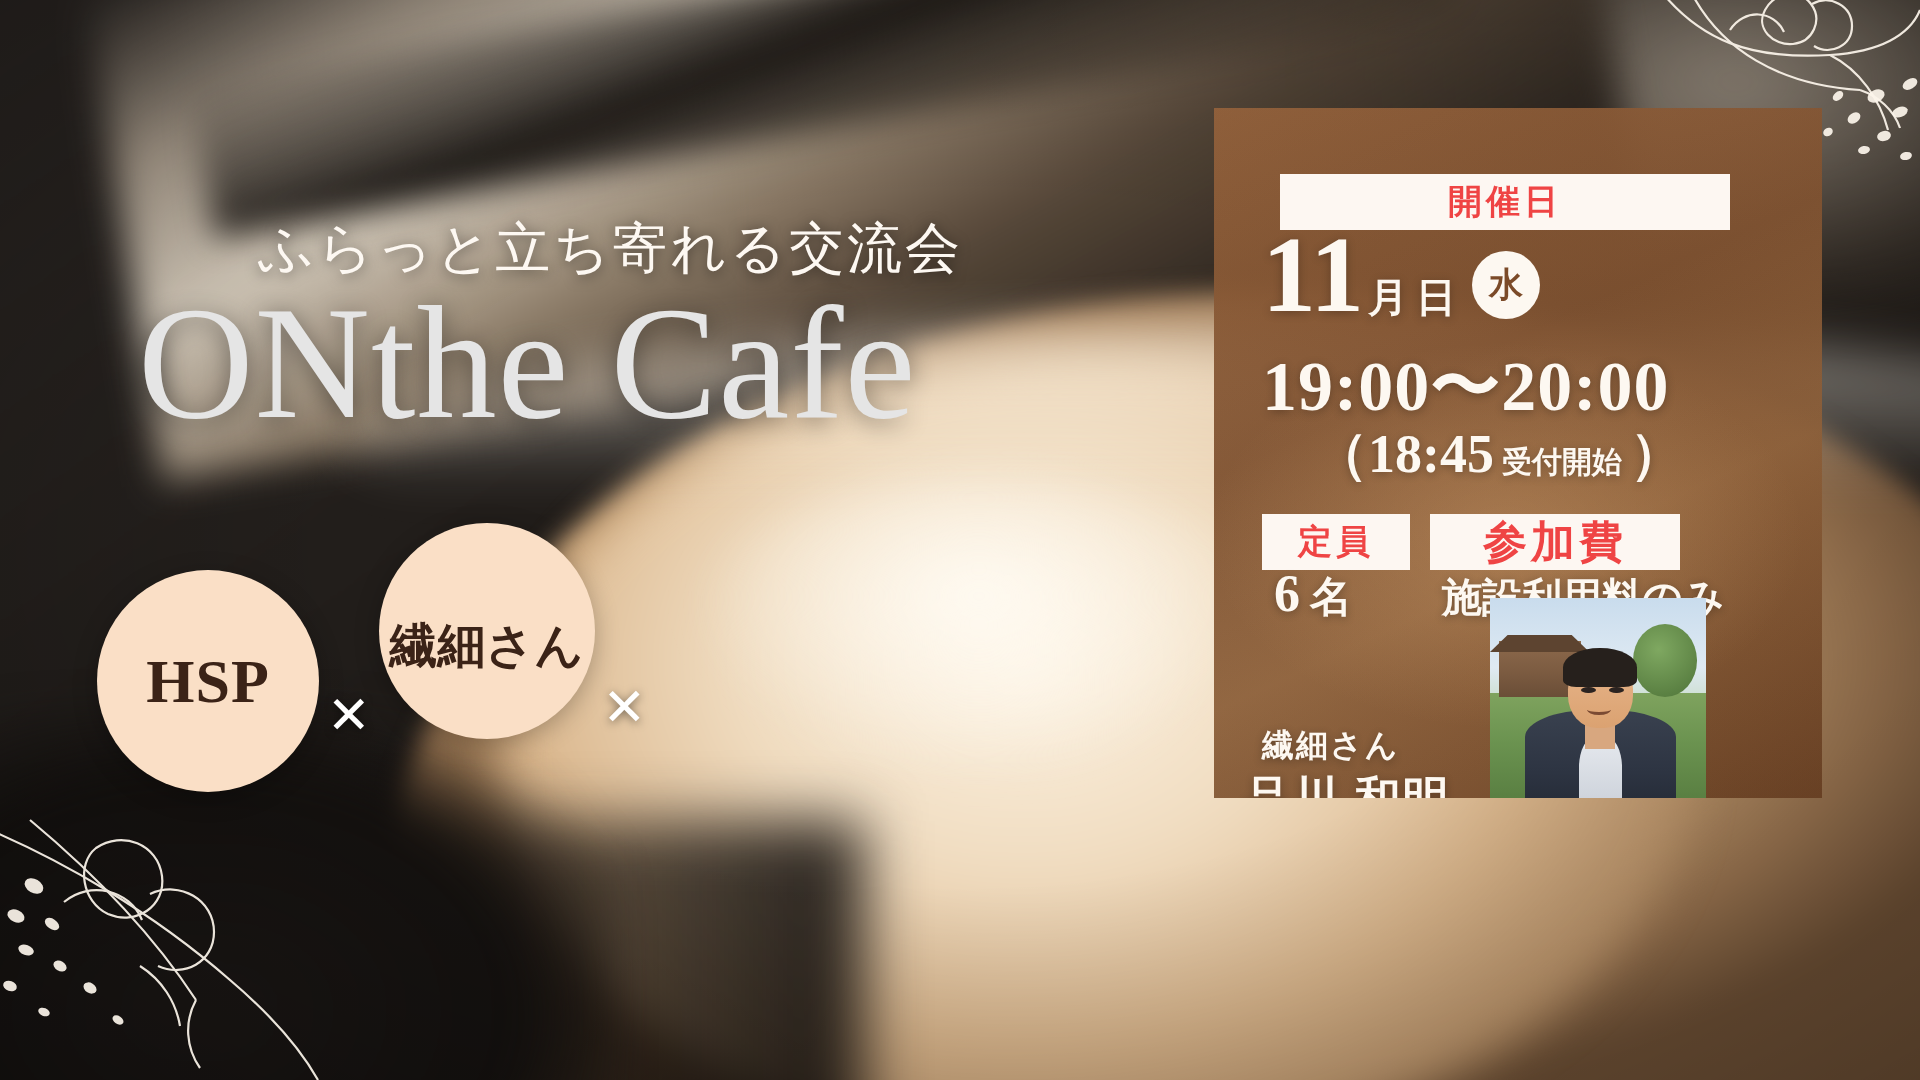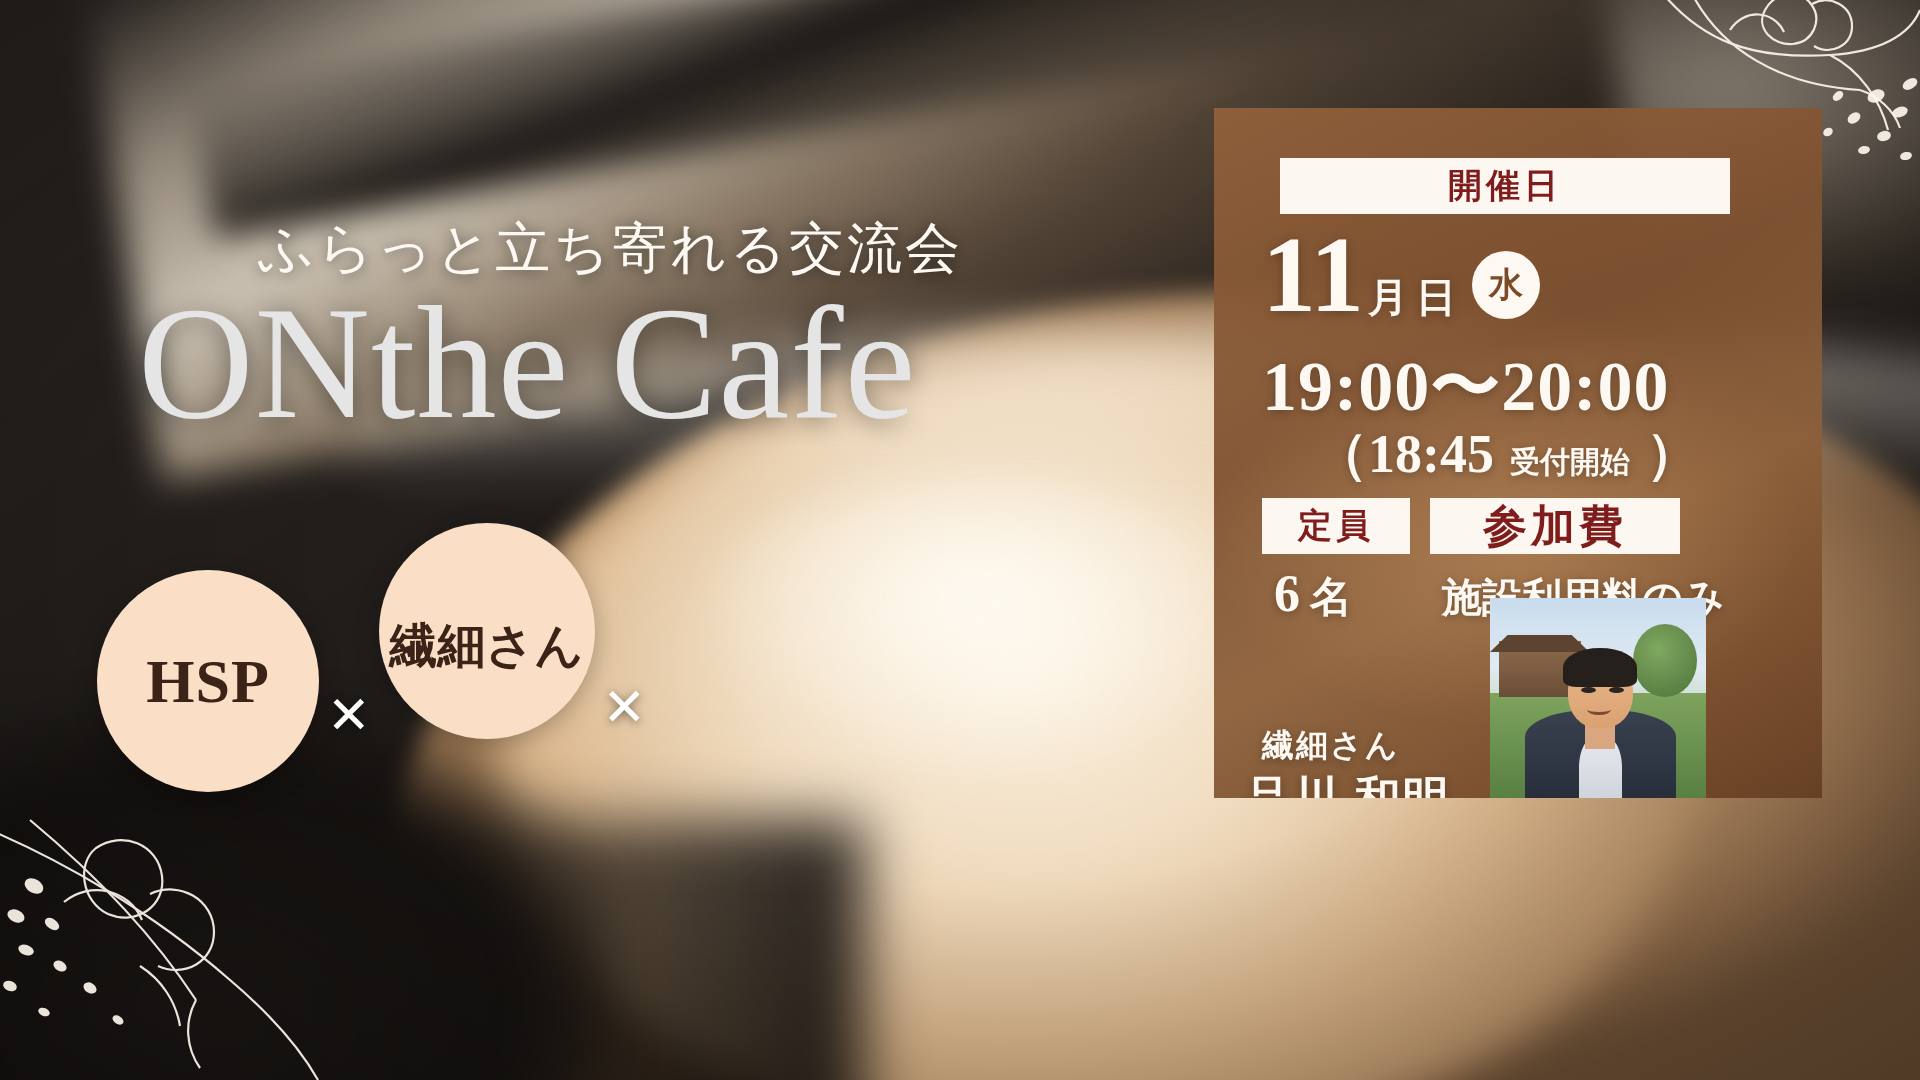--- a/index.html
+++ b/index.html
@@ -174,24 +174,25 @@
     content:""; position:absolute; inset:0;
     background:
       radial-gradient(ellipse 70% 40% at 48% 62%, rgba(214,166,116,0.35), rgba(0,0,0,0) 70%),
       linear-gradient(160deg, rgba(255,255,255,0.05) 0%, rgba(0,0,0,0.14) 100%);
     pointer-events:none;
   }
   .panel > *{ position:relative; z-index:2; }
 
   .label-box{
     background:#fdf7f2;
-    color:#7f1d1d;
+    color:#ef4444;
     font-weight:700;
     display:flex; align-items:center; justify-content:center;
     letter-spacing:4px;
+    margin-top:16px;
   }
   .lb-date{
     position:absolute; left:66px; top:50px; width:450px; height:56px;
     font-size:34px;
   }
 
   .date-row{
     position:absolute; left:48px; top:116px;
     display:flex; align-items:flex-end;
     color:#fdf8f1;
@@ -215,21 +216,21 @@
     text-shadow:0 2px 10px rgba(0,0,0,0.28);
     white-space:nowrap;
   }
   .time-sub{
     position:absolute; left:100px; top:310px;
     color:#fdf8f1; white-space:nowrap;
     text-shadow:0 2px 8px rgba(0,0,0,0.28);
     display:flex; align-items:baseline;
   }
   .time-sub .big{ font-family:"Liberation Serif", serif; font-weight:700; font-size:54px; }
-  .time-sub .small{ font-family:Liberation Serif, serif; font-weight:700; font-size:30px; margin:0 16px; }
+  .time-sub .small{ font-family:Liberation Serif, serif; font-weight:700; font-size:30px; margin:0 8px; }
 
   .lb-cap{
     position:absolute; left:48px; top:390px; width:148px; height:56px; font-size:34px;
   }
   .lb-fee{
     position:absolute; left:216px; top:390px; width:250px; height:56px; font-size:44px;
   }
   .val-cap{
     position:absolute; left:60px; top:456px;
     color:#fdf8f1; font-weight:700; white-space:nowrap;

